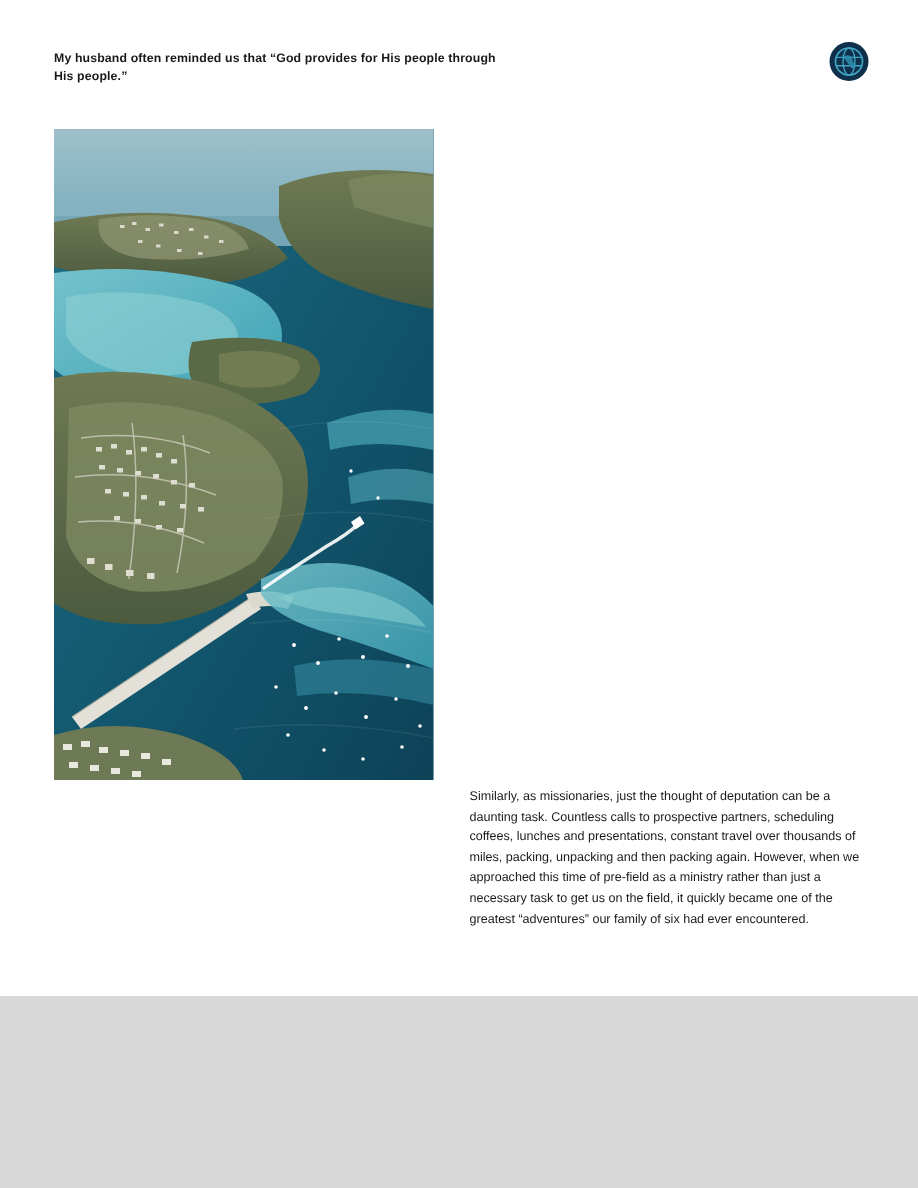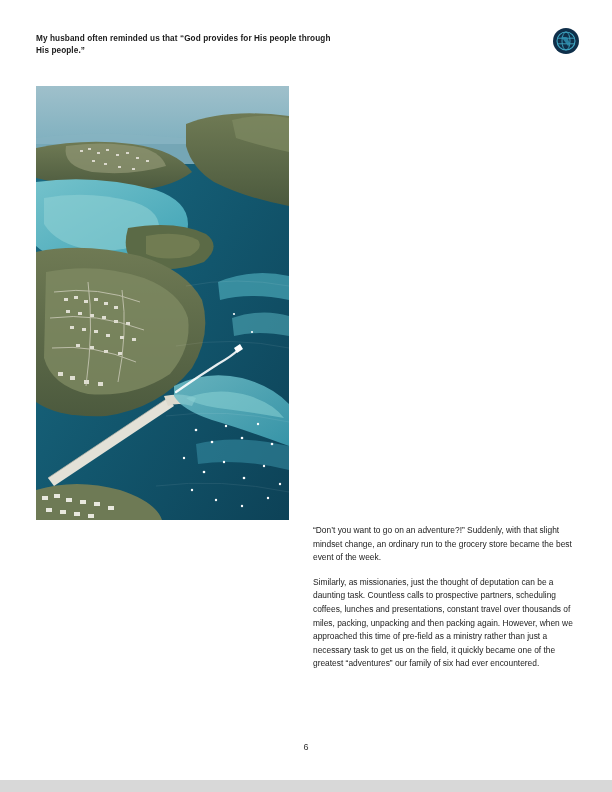--- a/index.html
+++ b/index.html
@@ -6,21 +6,21 @@
     margin: 0;
     padding: 0;
     background: #d8d8d8;
   }
   body {
     font-family: "Liberation Sans", sans-serif;
   }
   .page {
     position: relative;
     width: 612px;
-    height: 780px;
+    height: 664px;
     background: #ffffff;
     overflow: hidden;
     box-sizing: border-box;
   }
   .header-quote {
     position: absolute;
     left: 36px;
     top: 33px;
     width: 300px;
     font-size: 8.2px;
@@ -237,18 +237,17 @@
       <g stroke="#ffffff" opacity="0.07" fill="none" stroke-width="1">
         <path d="M150 200 Q200 190 253 200"></path>
         <path d="M140 260 Q195 250 253 262"></path>
         <path d="M130 330 Q190 322 253 336"></path>
         <path d="M120 400 Q185 392 253 406"></path>
       </g>
     </svg>
   </div>
 
   <div class="body-col">
-    <p>“Don’t you want to go on an adventure?!” Suddenly, with that slight mindset change, an ordinary run to the grocery store became the best event of the week.</p>
     <p>Similarly, as missionaries, just the thought of deputation can be a daunting task. Countless calls to prospective partners, scheduling coffees, lunches and presentations, constant travel over thousands of miles, packing, unpacking and then packing again. However, when we approached this time of pre-field as a  ministry rather than just a necessary task to get us on the field, it quickly became one of the greatest “adventures” our family of six had ever encountered.</p>
   </div>
 
   <div class="page-number">6</div>
 </div>
 
 </body></html>

